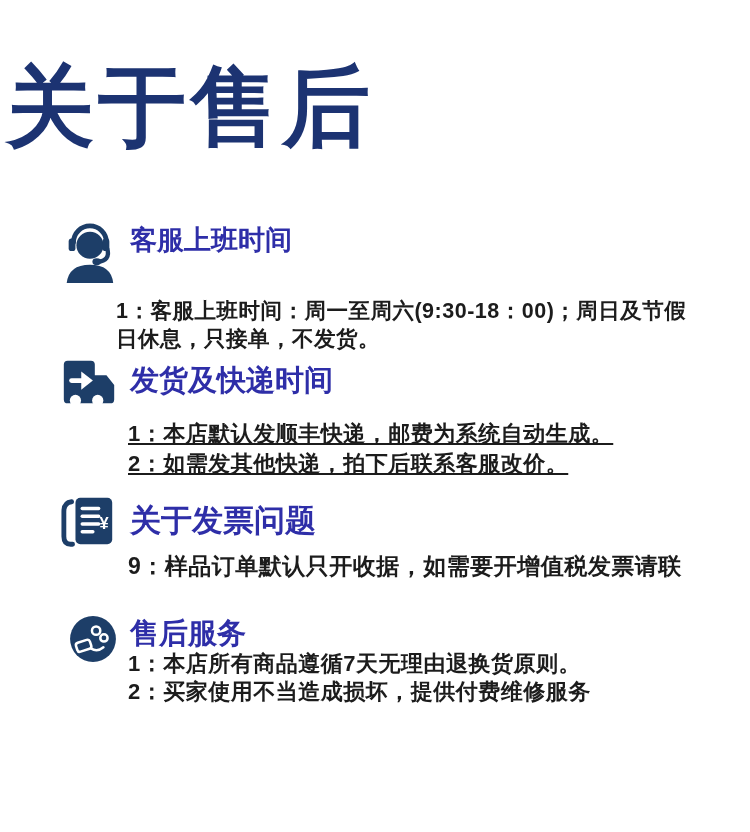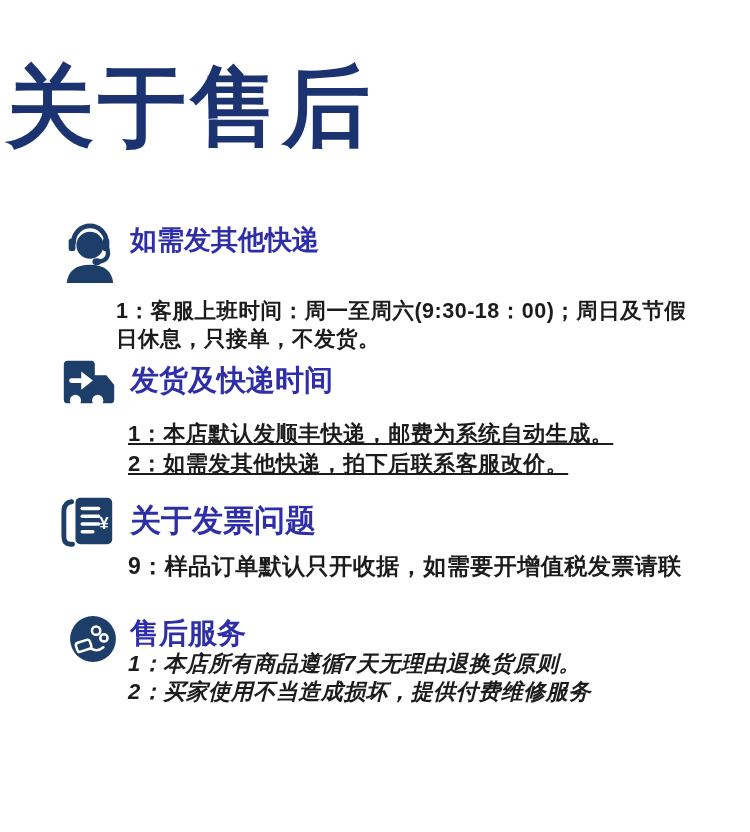--- a/index.html
+++ b/index.html
@@ -42,21 +42,21 @@
   .s2 .line{font-size:22px;line-height:30px;text-decoration:underline;}
   
   .s3 .icon{left:60px;top:492px;width:58px;height:62px;}
   .s3 .heading{left:130px;top:502px;font-size:31px;}
   .s3 .body{left:128px;top:552px;}
   .s3 .line{font-size:23px;line-height:29px;}
   
   .s4 .icon{left:68px;top:614px;width:50px;height:50px;}
   .s4 .heading{left:130px;top:616px;font-size:29px;}
   .s4 .body{left:128px;top:650px;}
-  .s4 .line{font-size:22px;line-height:27.5px;font-style:italic;}
+  .s4 .line{font-size:22px;line-height:27.5px;}
 </style>
 </head>
 <body>
 
 <div class="page">
 
   <h1 class="title">关于售后</h1>
 
   
   <div class="section s1">
@@ -64,21 +64,21 @@
       <svg viewBox="0 0 64 72" xmlns="http://www.w3.org/2000/svg" fill="currentColor">
         <circle cx="33" cy="27" r="14"></circle>
         <path d="M9,66 Q11,47 33,47 Q55,47 57,66 Z"></path>
         <path d="M16,24 A17,17 0 0 1 50,24" fill="none" stroke="currentColor" stroke-width="5" stroke-linecap="round"></path>
         <rect x="11" y="20" width="7" height="13" rx="3"></rect>
         <rect x="46" y="20" width="7" height="13" rx="3"></rect>
         <path d="M51,31 Q54,43 41,44" fill="none" stroke="currentColor" stroke-width="4.5" stroke-linecap="round"></path>
         <ellipse cx="40" cy="44" rx="4.5" ry="3.5"></ellipse>
       </svg>
     </span>
-    <h2 class="heading">如需发其他快递</h2>
+    <h2 class="heading">客服上班时间</h2>
     <div class="body">
       <div class="line">1：客服上班时间：周一至周六(9:30-18：00)；周日及节假</div>
       <div class="line">日休息，只接单，不发货。</div>
     </div>
   </div>
 
   
   <div class="section s2">
     <span class="icon">
       <svg viewBox="0 0 64 64" xmlns="http://www.w3.org/2000/svg" fill="currentColor">

